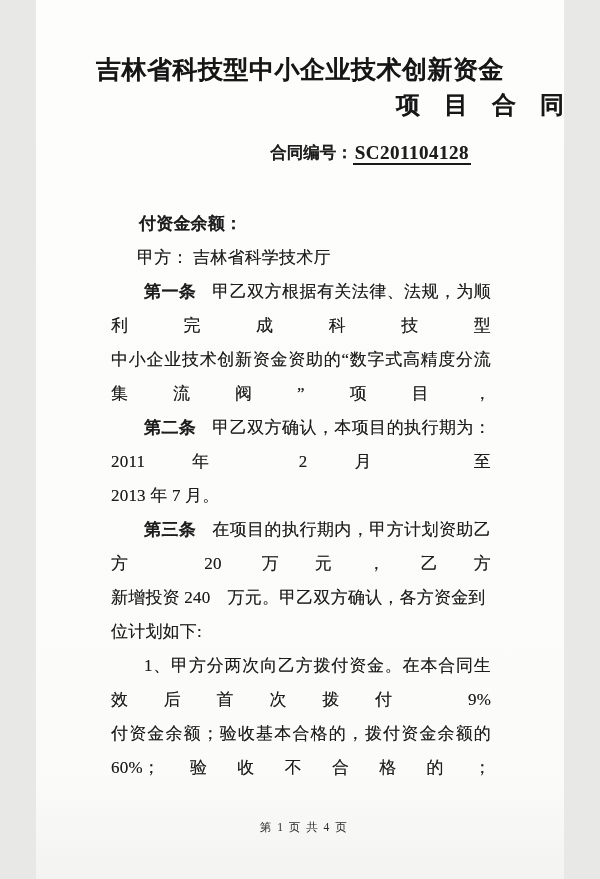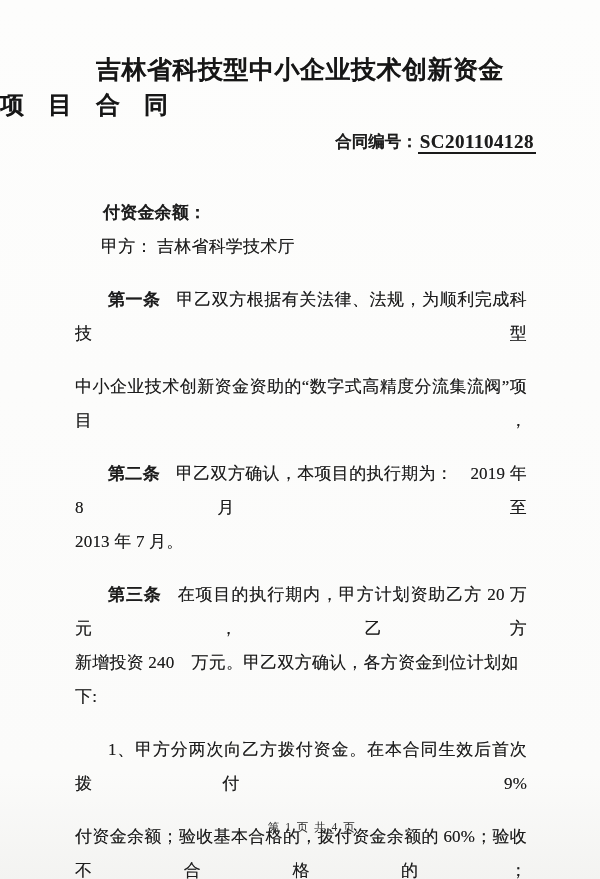--- a/index.html
+++ b/index.html
@@ -2,21 +2,21 @@
 <html><head>
 <meta charset="utf-8">
 <style>
   html, body {
     margin: 0;
     padding: 0;
     background: #e8e8e6;
   }
   .page {
     position: relative;
-    width: 600px;
+    width: 528px;
     height: 879px;
     margin: 0 auto;
     background: linear-gradient(180deg, #fdfdfc 0%, #fbfbfa 88%, #f3f3f1 100%);
     overflow: hidden;
     font-family: "Liberation Serif", serif;
     color: #1d1d1d;
     text-shadow: 0 0 0.5px rgba(30,30,30,0.55);
   }
   
   .title-main {
@@ -24,31 +24,31 @@
     text-align: center;
     font-family: "Liberation Sans", sans-serif;
     font-weight: 700;
     font-size: 25px;
     line-height: 31px;
     letter-spacing: 0.5px;
     color: #161616;
   }
   .title-sub {
     margin-top: 4px;
-    text-align: left;
+    text-align: right;
     font-family: "Liberation Sans", sans-serif;
     font-weight: 700;
     font-size: 24px;
     line-height: 31px;
     color: #161616;
   }
   .contract-no-line {
-    margin-top: 8px;
+    margin-top: 19px;
     text-align: right;
-    padding-right: 64px;
+    padding-right: 93px;
     line-height: 27px;
     white-space: nowrap;
   }
   .contract-no-label {
     font-family: "Liberation Sans", sans-serif;
     font-weight: 700;
     font-size: 16.5px;
     vertical-align: 1px;
   }
   .contract-no-value {
@@ -63,39 +63,38 @@
   .doc-body {
     margin: 40px 73px 0 75px;
     font-size: 17px;
     line-height: 34px;
     letter-spacing: 0.2px;
   }
   .line { white-space: pre-wrap; }
   .just {
     text-align: justify;
     text-align-last: justify;
-    margin-top: 19px;
   }
   .ind2   { text-indent: 33px; }
   .indhd  { text-indent: 28px; }
   .indpty { text-indent: 26px; }
   .hei {
     font-family: "Liberation Sans", sans-serif;
     font-weight: 700;
   }
   .clabel {
     font-family: "Liberation Sans", sans-serif;
     font-weight: 700;
     margin-right: 16px;
   }
   
   .page-footer {
     position: absolute;
     top: 820px;
-    left: 12px;
+    left: 4px;
     width: 100%;
     text-align: center;
     font-size: 11.5px;
     letter-spacing: 1.5px;
     color: #2c2c2c;
     text-shadow: none;
   }
 </style>
 </head>
 <body>
@@ -110,21 +109,21 @@
   </div>
 
   <div class="doc-body">
 
     <div class="line indhd hei">付资金余额：</div>
     <div class="line indpty">甲方： 吉林省科学技术厅</div>
 
     <div class="line ind2 just"><span class="clabel">第一条</span><span>甲乙双方根据有关法律、法规，为顺利完成科技型</span></div>
     <div class="line just">中小企业技术创新资金资助的“数字式高精度分流集流阀”项目，</div>
 
-    <div class="line ind2 just"><span class="clabel">第二条</span><span>甲乙双方确认，本项目的执行期为：　2019 年 8 月　至</span></div>
+    <div class="line ind2 just"><span class="clabel">第二条</span><span>甲乙双方确认，本项目的执行期为：　2011 年 2 月　至</span></div>
     <div class="line">2013 年 7 月。</div>
 
     <div class="line ind2 just"><span class="clabel">第三条</span><span>在项目的执行期内，甲方计划资助乙方 20 万元，乙方</span></div>
     <div class="line">新增投资 240　万元。甲乙双方确认，各方资金到位计划如下:</div>
 
     <div class="line ind2 just">1、甲方分两次向乙方拨付资金。在本合同生效后首次拨付 9%</div>
     <div class="line just">付资金余额；验收基本合格的，拨付资金余额的 60%；验收不合格的；</div>
 
   </div>
 

